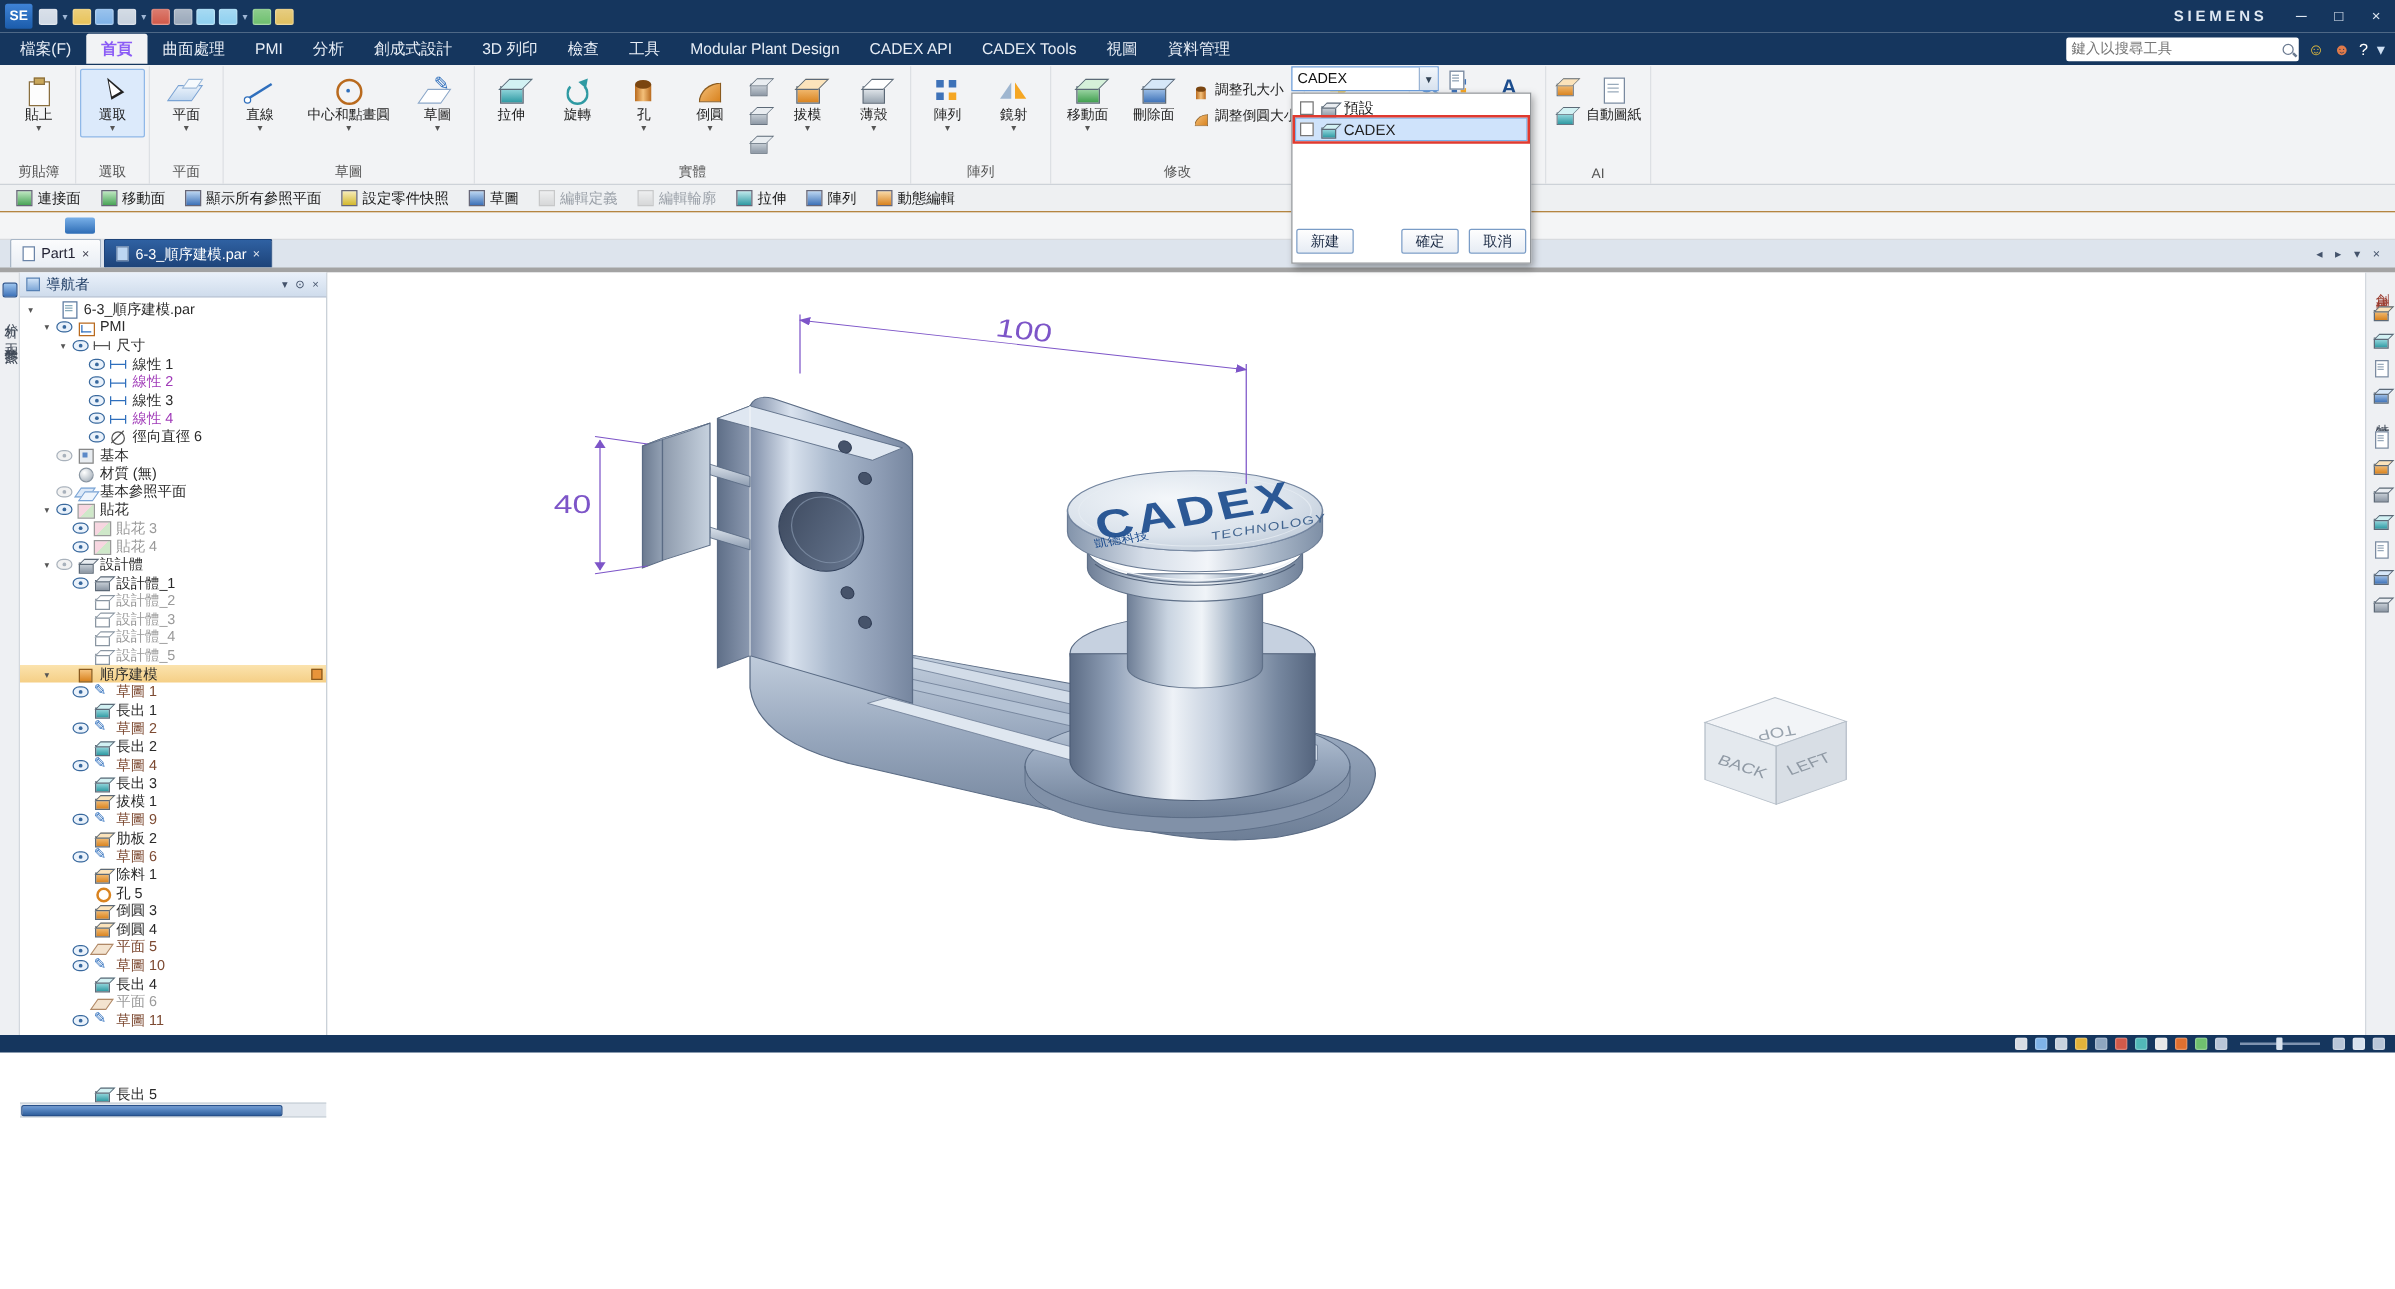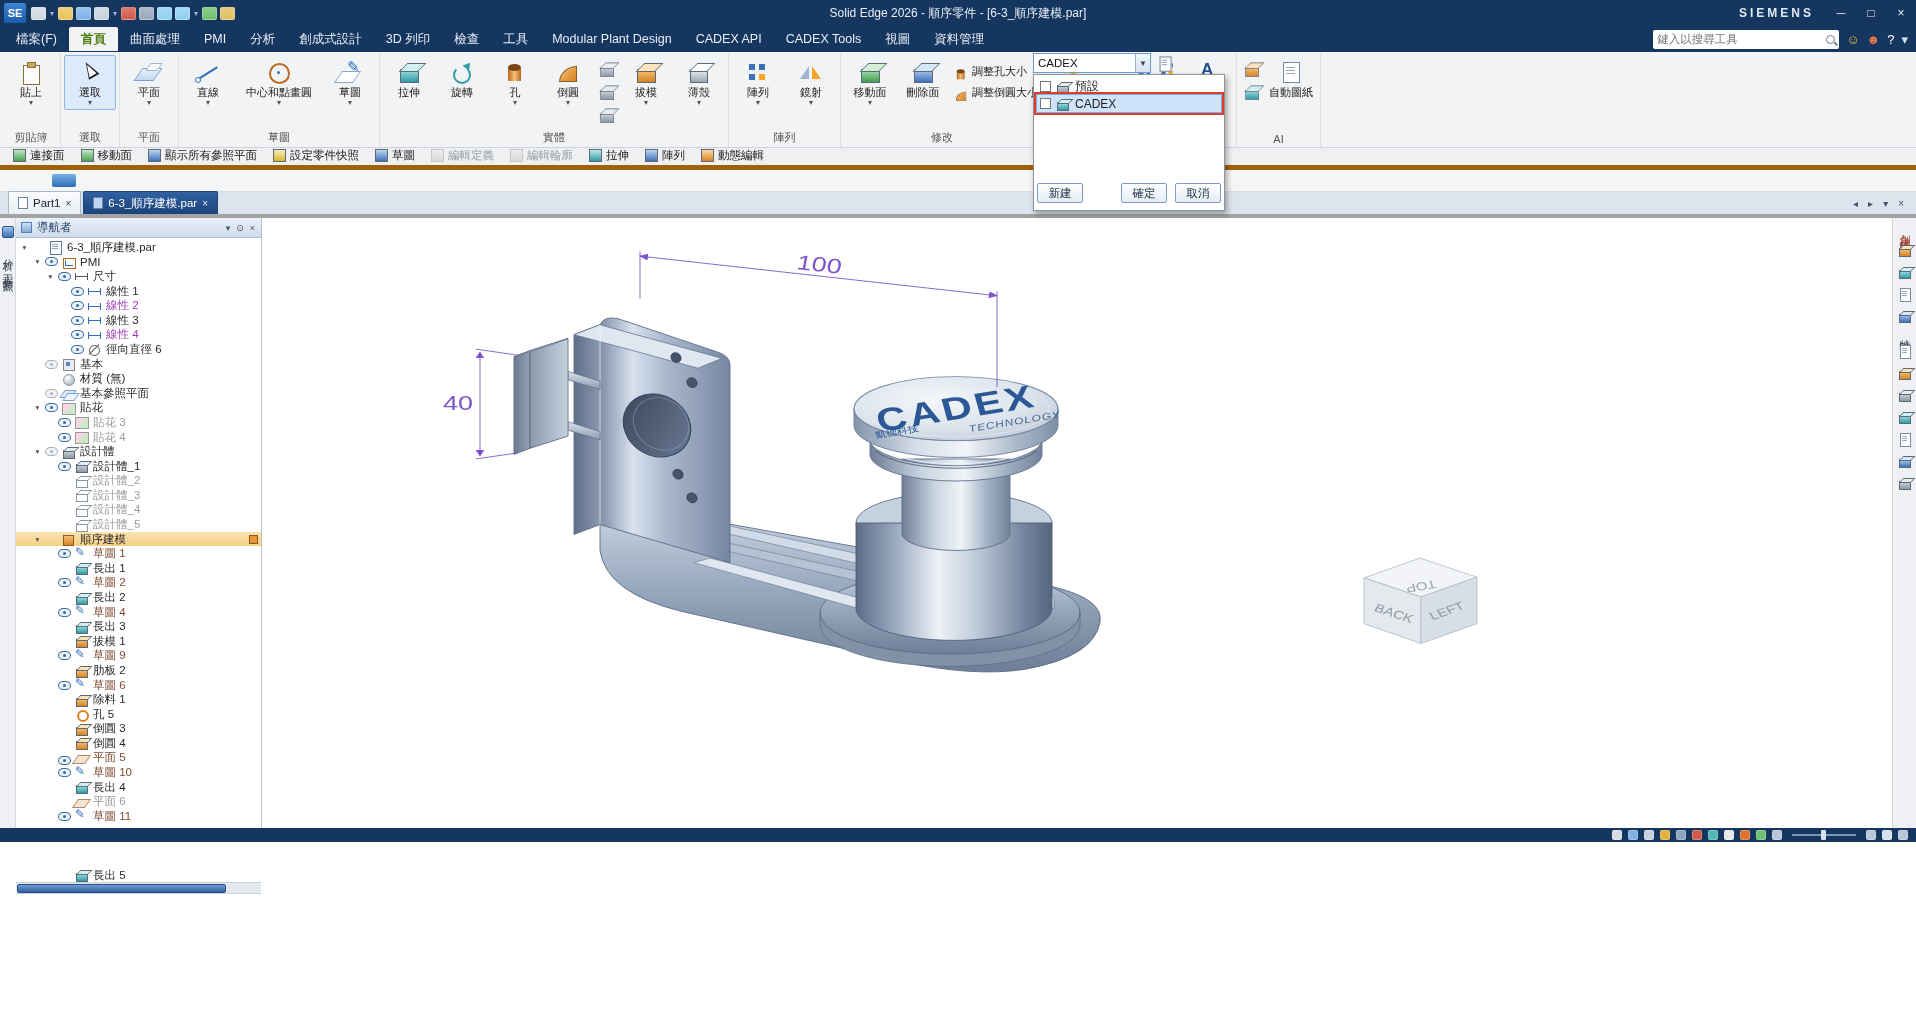--- a/index.html
+++ b/index.html
@@ -14,21 +14,21 @@
   .qat-ic{width:15px;height:13px;border-radius:2px;border:1px solid rgba(255,255,255,.25)}
   .qat-caret{color:#9fb6d4;font-size:8px;padding:0 1px}
   .title-center{position:absolute;left:0;right:0;text-align:center;color:#e6edf6;font-size:12px;pointer-events:none}
   .brand{margin-left:auto;color:#dfe8f2;letter-spacing:3px;font-weight:bold;font-size:12px;margin-right:12px}
   .winbtns{display:flex;flex:none}
   .winbtn{width:30px;height:26px;color:#dfe8f2;display:flex;align-items:center;justify-content:center;font-size:12px}
 
   
   .menubar{height:26px;background:#15365e;display:flex;align-items:center;color:#e8eef6;padding-left:4px;flex:none}
   .menu-tab{padding:0 12px;line-height:24px;font-size:12.5px;white-space:nowrap}
-  .menu-tab.active{background:#f2f3f5;color:#4d7c0f;font-weight:bold;border-radius:2px 2px 0 0}
+  .menu-tab.active{background:#f2f3f5;color:#8b5cf6;font-weight:bold;border-radius:2px 2px 0 0}
   .searchwrap{margin-left:auto;display:flex;align-items:center;gap:7px;padding-right:8px}
   .searchbox{width:186px;height:19px;background:#fff;border-radius:2px;display:flex;align-items:center;padding:0 4px}
   .searchbox input{border:none;outline:none;flex:1;font-size:11.5px;background:transparent;font-family:inherit;color:#333}
   .mag-s{width:9px;height:9px;border:1.5px solid #6b7a90;border-radius:50%;position:relative;flex:none}
   .mag-s::after{content:"";position:absolute;left:7px;top:7px;width:4px;height:1.5px;background:#6b7a90;transform:rotate(45deg)}
   .mini{font-size:13px;line-height:1}
 
   
   .ribbon{height:96px;background:#f2f3f5;border-bottom:1px solid #cdd2d8;display:flex;padding:1px 2px 0;flex:none}
   .rgroup{display:flex;flex-direction:column;padding:0 3px;border-right:1px solid #dde0e4;flex:none}
@@ -82,21 +82,21 @@
   .targetred::after{content:"";position:absolute;left:12px;top:2px;width:2px;height:22px;background:#d23b2a}
   .shellic::before{content:"";position:absolute;left:6px;top:11px;width:16px;height:12px;background:linear-gradient(#e9edf1,#9aa6b2);border:1px solid #5c6977}
   .shellic::after{content:"";position:absolute;left:9px;top:5px;width:16px;height:7px;background:#fff;border:1px solid #5c6977;transform:skewX(-45deg)}
   .styleA::before{content:"A";position:absolute;left:9px;top:2px;font-size:17px;font-weight:bold;color:#1d4e8f}
   .styleA::after{content:"";position:absolute;left:4px;top:21px;width:20px;height:4px;background:linear-gradient(90deg,#d33,#3a7,#36c)}
   .sheetic::before{content:"";position:absolute;left:7px;top:4px;width:15px;height:19px;background:#fff;border:1px solid #7a8aa0}
   .sheetic::after{content:"";position:absolute;left:10px;top:9px;width:9px;height:1px;background:#9ab;box-shadow:0 3px #9ab,0 6px #9ab}
   .dimsq::before{content:"↔";position:absolute;left:3px;top:2px;font-size:13px;color:#8a5a1e}
 
   
-  .ctxbar{height:22px;background:#eef0f2;border-bottom:5px solid #a16207;display:flex;align-items:flex-end;gap:2px;padding-left:6px;flex:none}
+  .ctxbar{height:22px;background:#eef0f2;border-bottom:1px solid #a16207;display:flex;align-items:center;gap:2px;padding-left:6px;flex:none}
   .cbtn{display:flex;align-items:center;gap:4px;padding:2px 7px;font-size:11.5px;color:#1a1a1a}
   .cbtn.disabled{color:#9aa0a8}
   .cbtn.disabled .csq{opacity:.45}
   .csq{width:13px;height:13px;border:1px solid #667;flex:none}
   .csq.g{background:linear-gradient(#bfe8c2,#49a457)}
   .csq.b{background:linear-gradient(#bcd6f2,#3e72b8)}
   .csq.t{background:linear-gradient(#bfe9ec,#2f9aa3)}
   .csq.o{background:linear-gradient(#f8d9a8,#d9831f)}
   .csq.y{background:linear-gradient(#f7ecba,#d3b82e)}
   .csq.gr{background:linear-gradient(#eee,#bbb);border-color:#999}
@@ -213,21 +213,20 @@
         <span class="qat-ic" style="background: linear-gradient(rgba(255, 255, 255, 0.2), rgb(200, 210, 222)) rgb(200, 210, 222);"></span>
         <span class="qat-caret">▾</span>
         <span class="qat-ic" style="background: linear-gradient(rgba(255, 255, 255, 0.2), rgb(210, 90, 74)) rgb(210, 90, 74);"></span>
         <span class="qat-ic" style="background: linear-gradient(rgba(255, 255, 255, 0.2), rgb(154, 168, 186)) rgb(154, 168, 186);"></span>
         <span class="qat-ic" style="background: linear-gradient(rgba(255, 255, 255, 0.2), rgb(143, 208, 240)) rgb(143, 208, 240);"></span>
         <span class="qat-ic" style="background: linear-gradient(rgba(255, 255, 255, 0.2), rgb(143, 208, 240)) rgb(143, 208, 240);"></span>
         <span class="qat-caret">▾</span>
         <span class="qat-ic" style="background: linear-gradient(rgba(255, 255, 255, 0.2), rgb(111, 192, 111)) rgb(111, 192, 111);"></span>
         <span class="qat-ic" style="background: linear-gradient(rgba(255, 255, 255, 0.2), rgb(224, 192, 96)) rgb(224, 192, 96);"></span>
       </div>
-    <div class="title-center">Solid Edge 2026 - 順序零件 - [6-3_順序建模.par]</div>
     <div class="brand">SIEMENS</div>
     <div class="winbtns">
       <span class="winbtn">─</span>
       <span class="winbtn">□</span>
       <span class="winbtn">×</span>
     </div>
   </div>
 
   <div class="menubar">
     <div class="menu-tab">檔案(F)</div>

